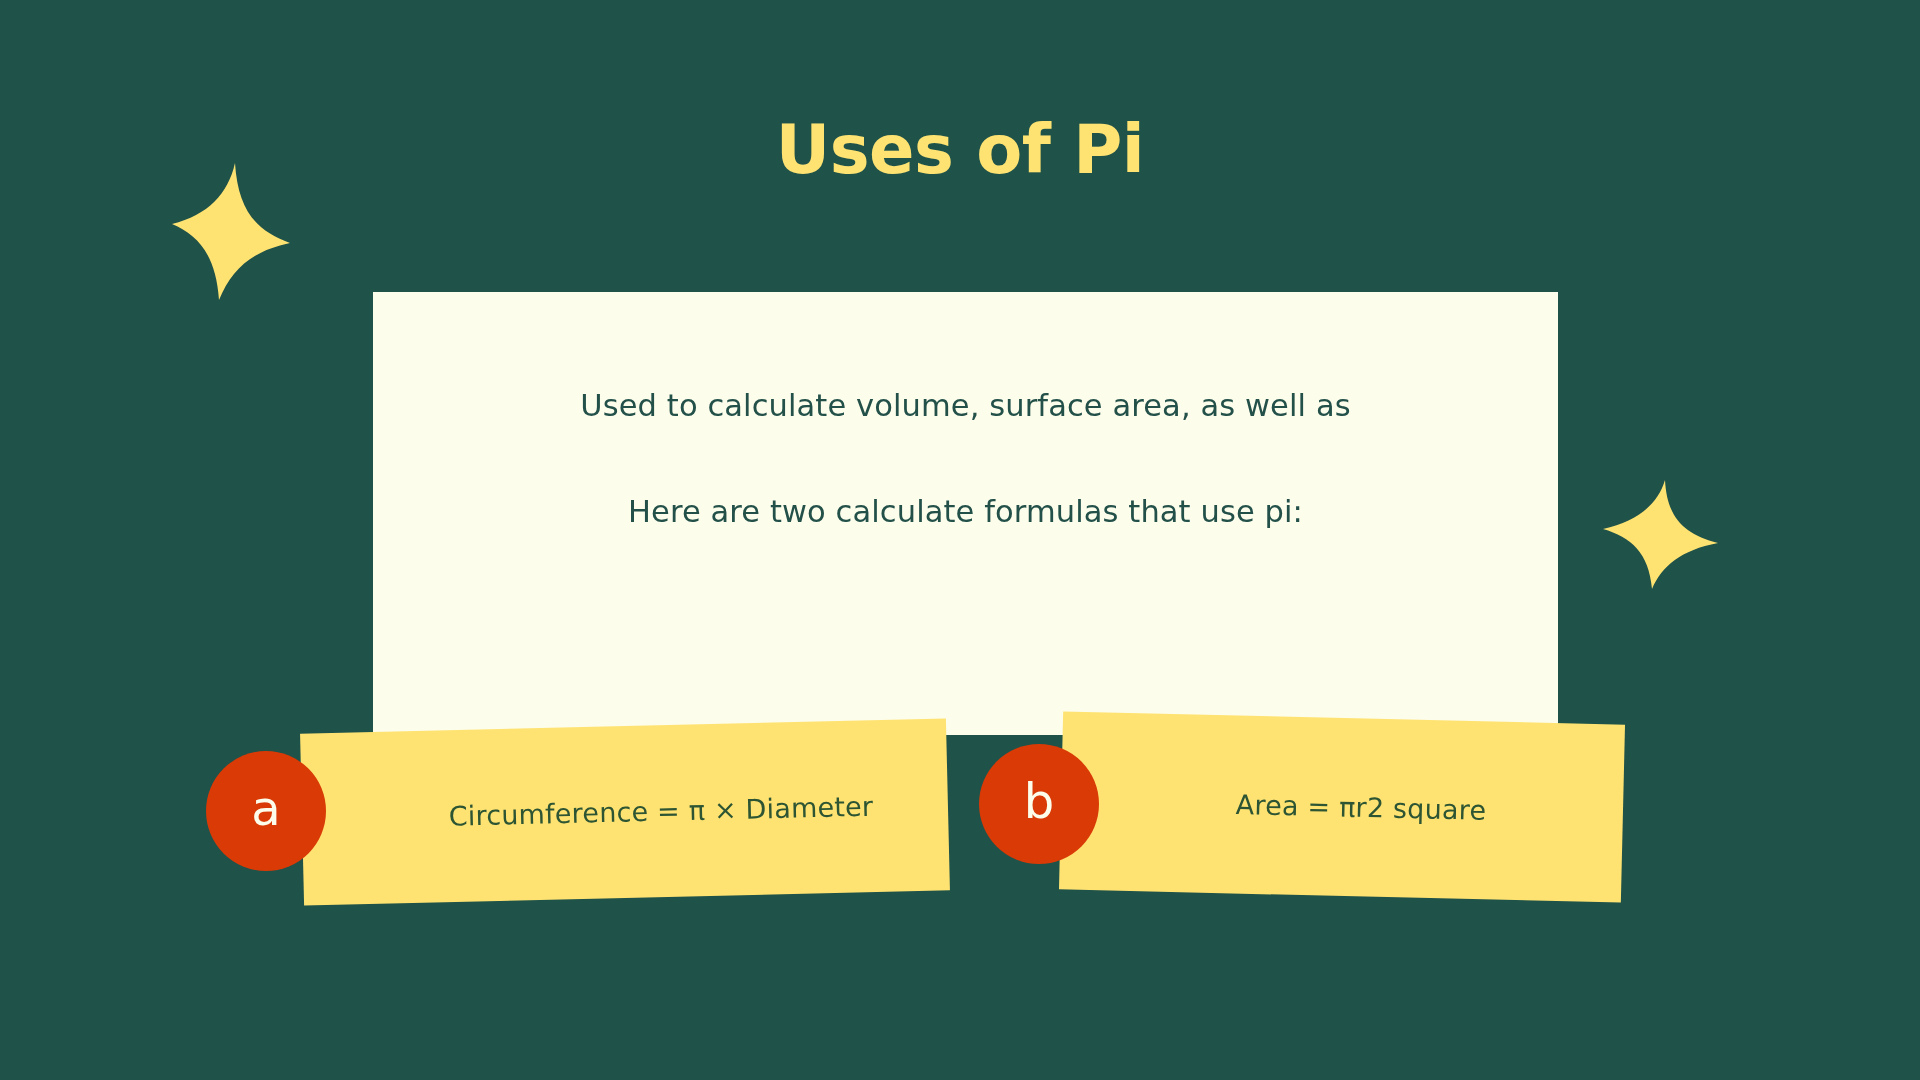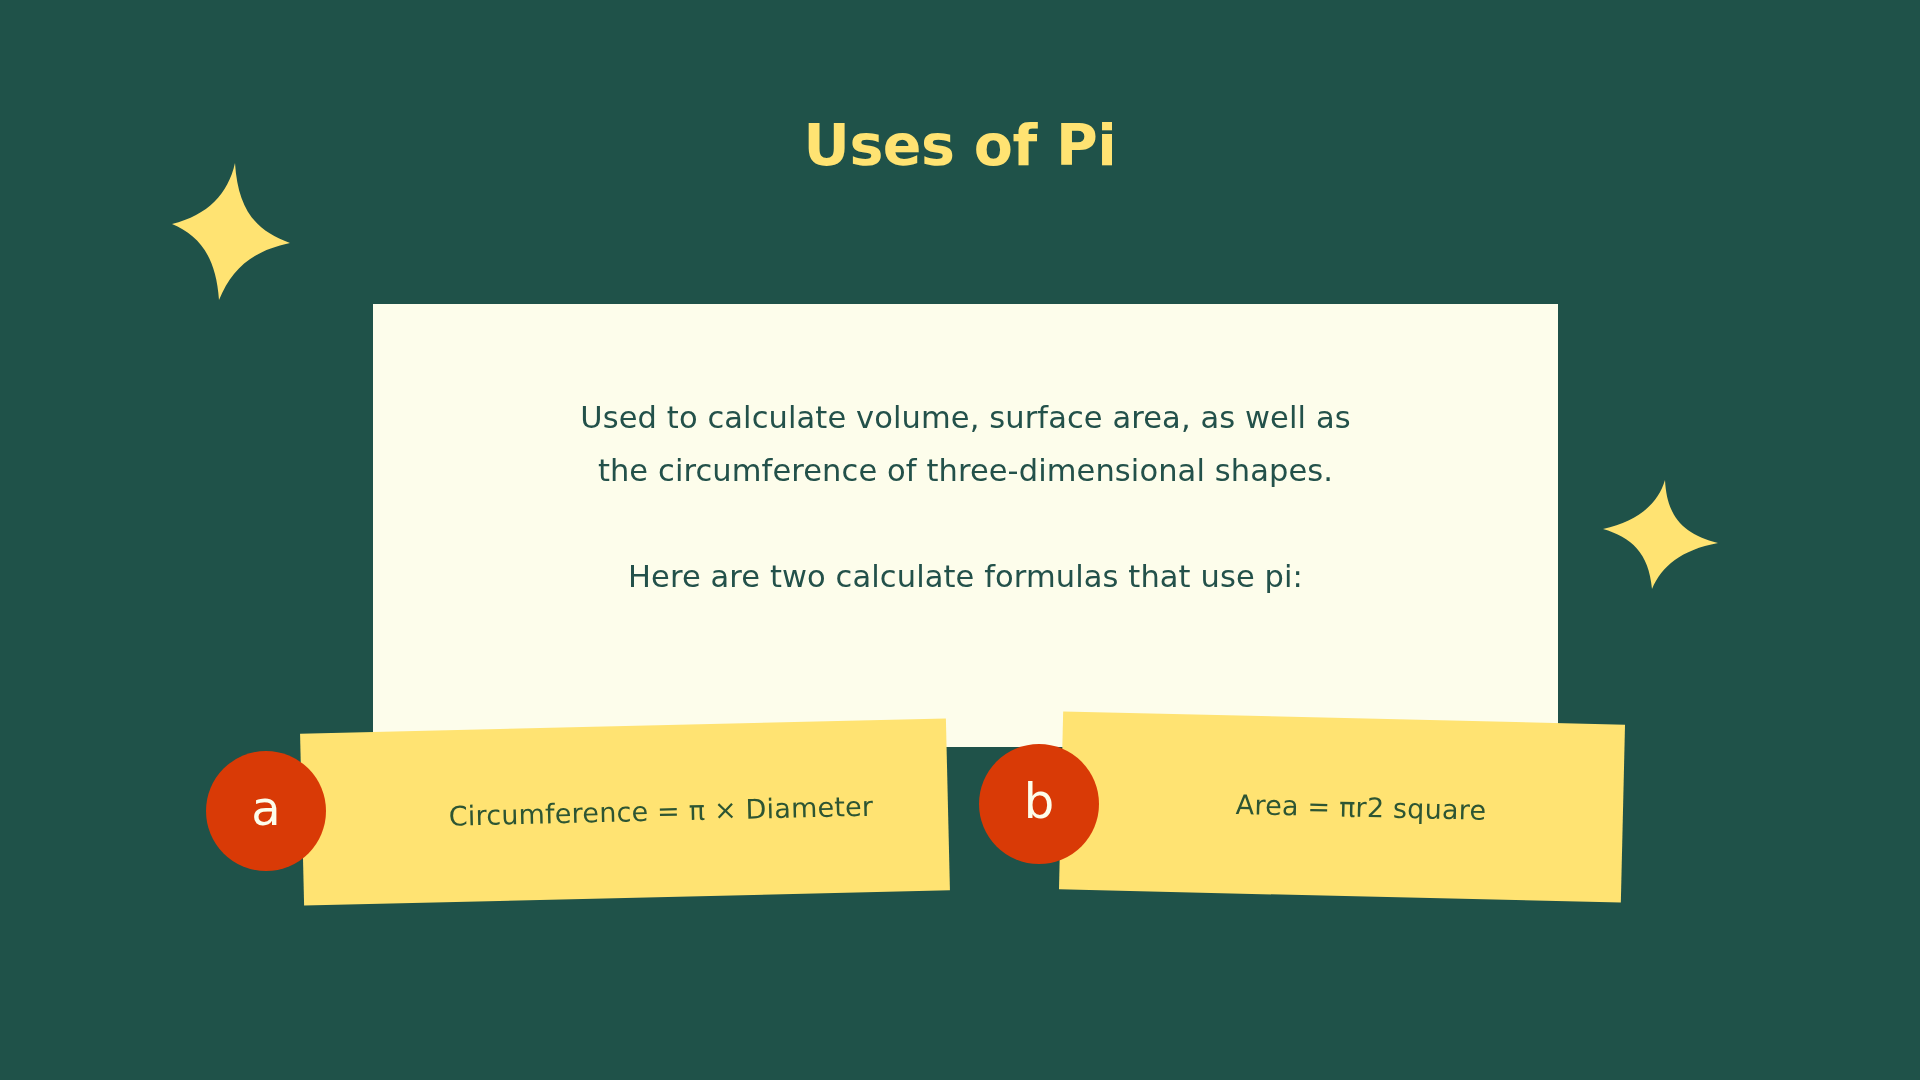--- a/index.html
+++ b/index.html
@@ -23,21 +23,21 @@
   
   #slide-title {
     position: absolute;
     left: 0;
     top: 117px;
     width: 1920px;
     text-align: center;
     color: #ffe372;
     font-family: "DejaVu Sans", sans-serif;
     font-weight: 700;
-    font-size: 57px;
+    font-size: 67px;
     letter-spacing: -0.5px;
     line-height: 1.0;
     white-space: nowrap;
   }
 
   
   .sparkle {
     position: absolute;
   }
   #sparkle-left {
@@ -50,21 +50,21 @@
     left: 1603px;
     top: 480px;
     width: 115px;
     height: 109px;
   }
 
   
   #content-card {
     position: absolute;
     left: 373px;
-    top: 304px;
+    top: 292px;
     width: 1185px;
     height: 443px;
     background: #fdfdeb;
   }
   #content-card-text {
     position: absolute;
     left: 0;
     top: 87px;
     width: 1185px;
     text-align: center;
@@ -166,21 +166,20 @@
     <svg viewBox="0 0 115 109" width="115" height="109" aria-hidden="true">
       <path d="M62 0 C64 37 80 54 115 63 C78 70 59 86 49 109 C46 73 28 57 0 49 C35 41 55 24 62 0 Z" fill="#ffe372"></path>
     </svg>
   </div>
 
   <div id="slide-title">Uses of Pi</div>
 
   <div id="content-card">
     <div id="content-card-text">
       <span class="body-line">Used to calculate volume, surface area, as well as</span>
-      <span class="body-line">the circumference of three-dimensional shapes.</span>
       <span class="para-gap"></span>
       <span class="body-line">Here are two calculate formulas that use pi:</span>
     </div>
   </div>
 
   <div class="formula-card" id="formula-card-a">
     <div class="formula-text" id="formula-text-a">Circumference = π × Diameter</div>
   </div>
   <div class="badge" id="badge-a">a</div>
 

